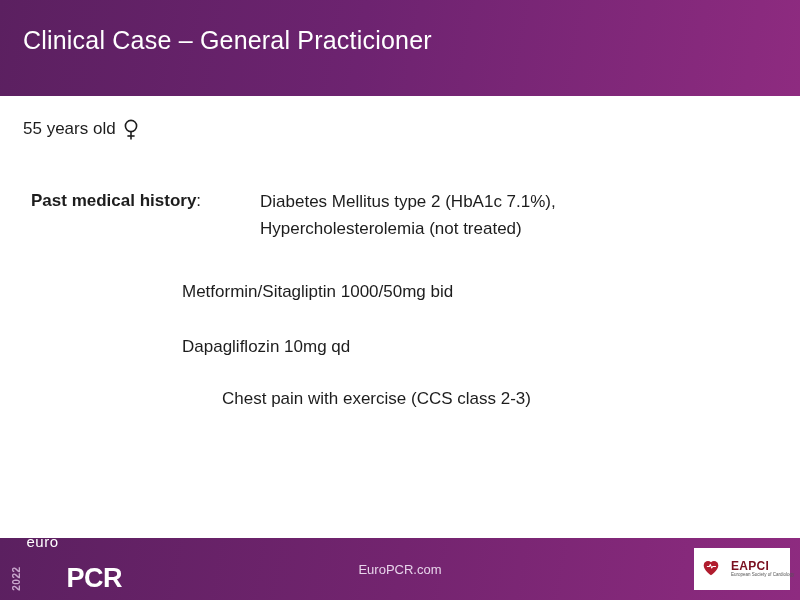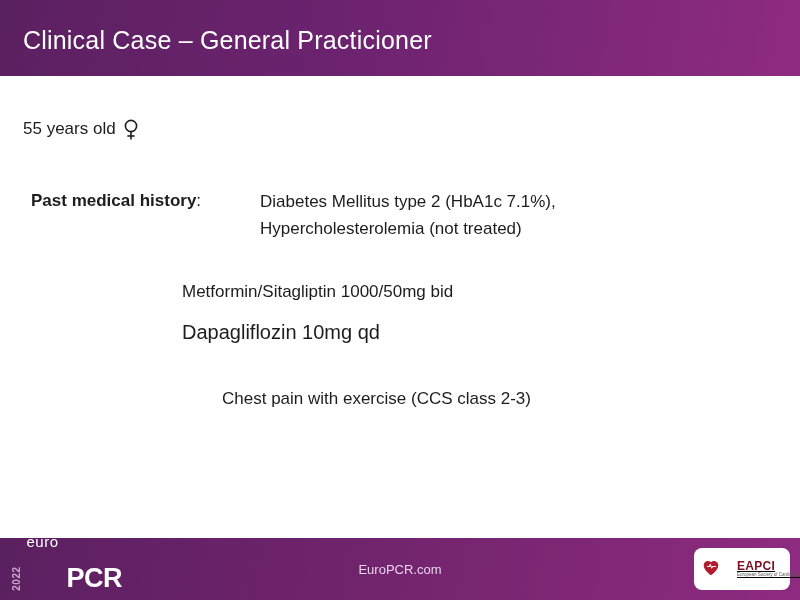--- a/index.html
+++ b/index.html
@@ -19,21 +19,21 @@
     height: 600px;
     background: #ffffff;
   }
 
   
   .header {
     position: absolute;
     left: 0;
     top: 0;
     width: 800px;
-    height: 76px;
+    height: 96px;
     background: linear-gradient(100deg, #5b2060 0%, #6d2370 45%, #8e2b80 100%);
   }
   .header-title {
     position: absolute;
     left: 23px;
     top: 26px;
     font-size: 25px;
     color: #ffffff;
     letter-spacing: 0.2px;
     white-space: nowrap;
@@ -91,22 +91,22 @@
   .row-med { left: 23px; top: 206px; }
   .med-value-1 {
     position: absolute;
     left: 182px;
     top: 206px;
     font-size: 17px;
   }
   .med-value-2 {
     position: absolute;
     left: 182px;
-    top: 245px;
-    font-size: 20px;
+    top: 261px;
+    font-size: 17px;
   }
 
   .row-clin { left: 23px; top: 313px; }
   .clin-value {
     position: absolute;
     left: 222px;
     top: 313px;
     font-size: 17px;
   }
 
@@ -171,27 +171,26 @@
     font-size: 13px;
     pointer-events: none;
   }
   .footer-eapci {
     position: absolute;
     right: 10px;
     top: 10px;
     width: 96px;
     height: 42px;
     background: #ffffff;
-    border-radius: 8px;
+    border-radius: 0;
     display: flex;
     align-items: center;
-    gap: 15px;
+    gap: 9px;
     padding: 0 6px;
     box-sizing: border-box;
-    text-decoration: underline;
   }
   .eapci-heart {
     flex: 0 0 auto;
   }
   .eapci-text {
     line-height: 1.05;
   }
   .eapci-name {
     display: block;
     font-size: 12px;

